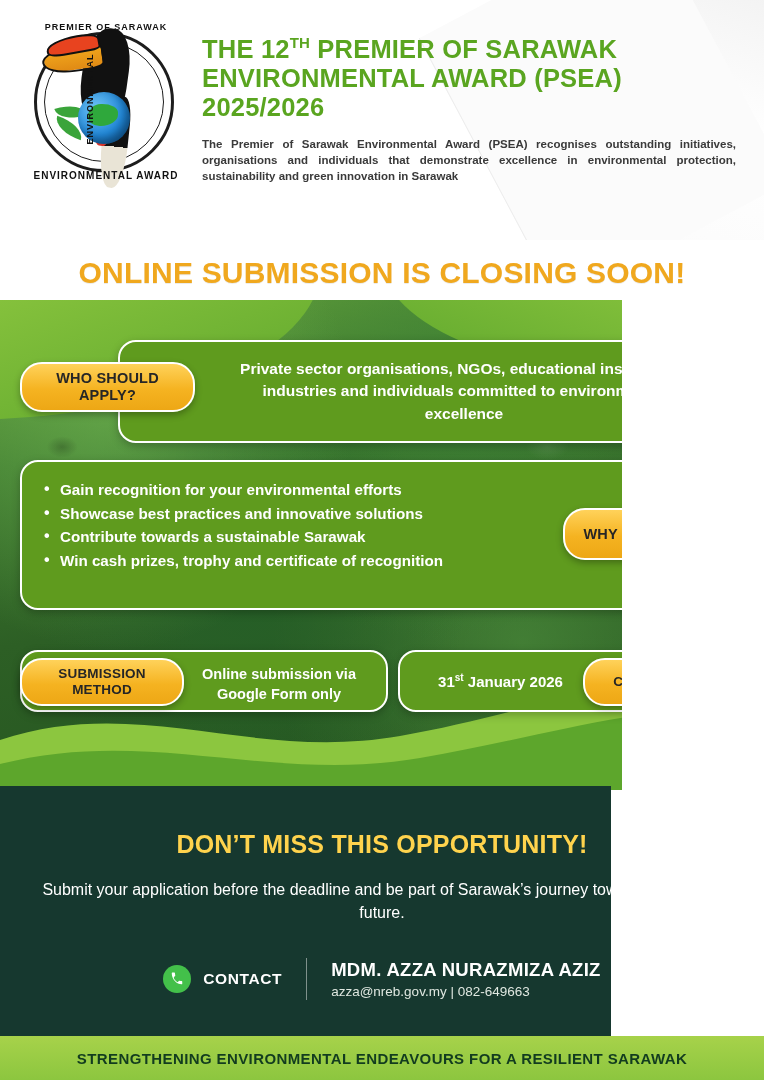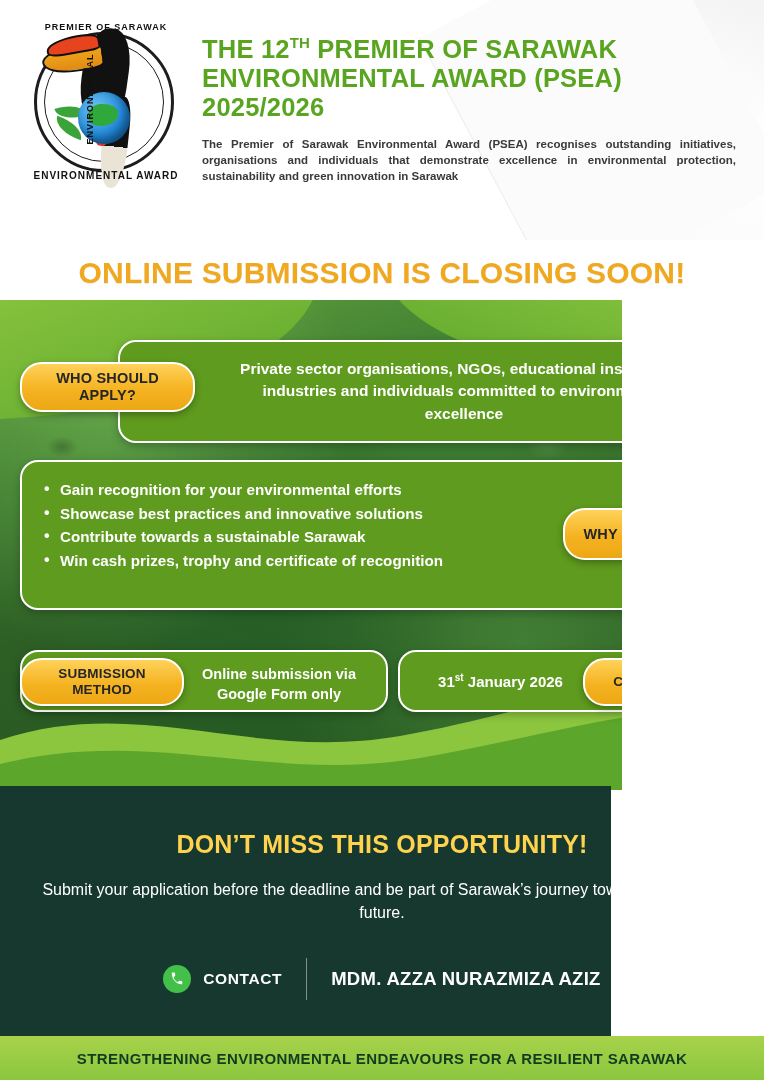--- a/index.html
+++ b/index.html
@@ -353,20 +353,21 @@
     <div class="contact-row">
       <div class="phone-circle">
         <svg width="14" height="14" viewBox="0 0 24 24" fill="#ffffff" aria-hidden="true">
           <path d="M6.6 10.8c1.4 2.8 3.8 5.2 6.6 6.6l2.2-2.2c.3-.3.7-.4 1-.2 1.2.4 2.4.6 3.6.6.6 0 1 .4 1 1V20c0 .6-.4 1-1 1C11.6 21 3 12.4 3 2c0-.6.4-1 1-1h3.5c.6 0 1 .4 1 1 0 1.3.2 2.5.6 3.6.1.4 0 .8-.2 1l-2.3 2.2z"></path>
         </svg>
       </div>
       <div class="contact-label">CONTACT</div>
       <div class="contact-sep"></div>
       <div>
         <div class="contact-name">MDM. AZZA NURAZMIZA AZIZ</div>
+        <div class="contact-detail">azza@nreb.gov.my | 082-649663</div>
       </div>
     </div>
   </div>
 
   <div class="footer">
     <span>STRENGTHENING ENVIRONMENTAL ENDEAVOURS FOR A RESILIENT SARAWAK</span>
   </div>
 
 </div>
 

